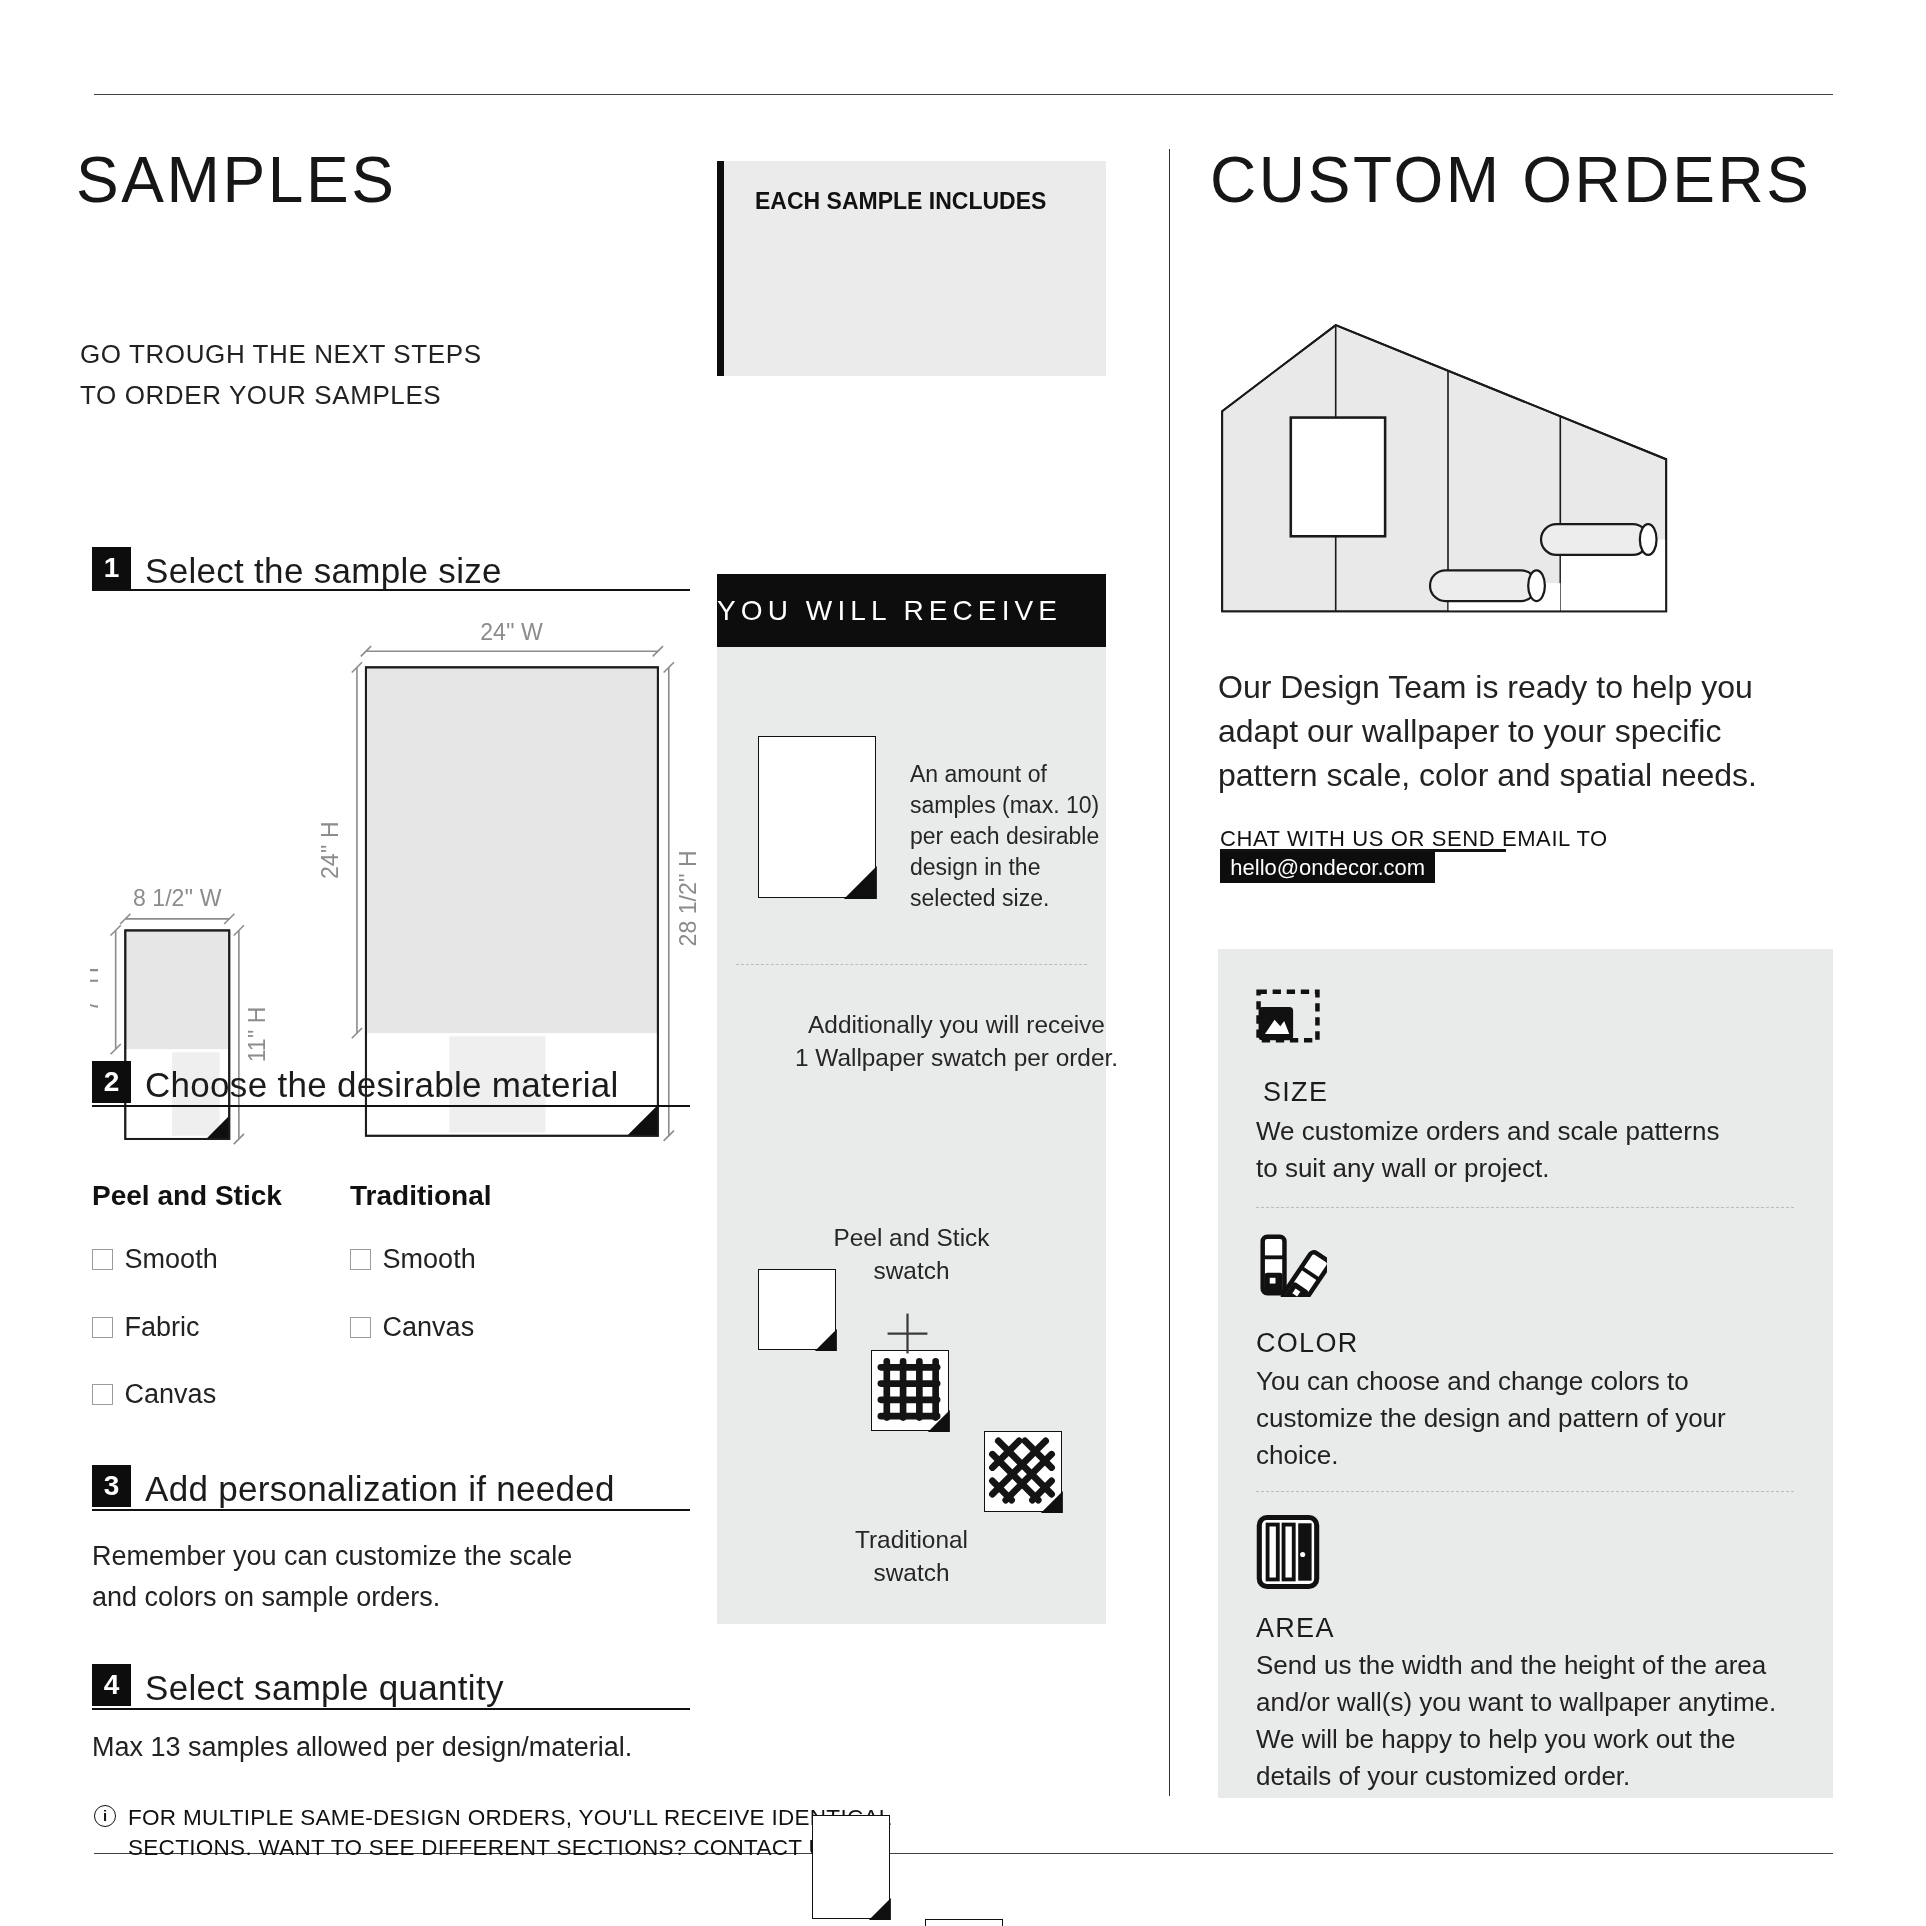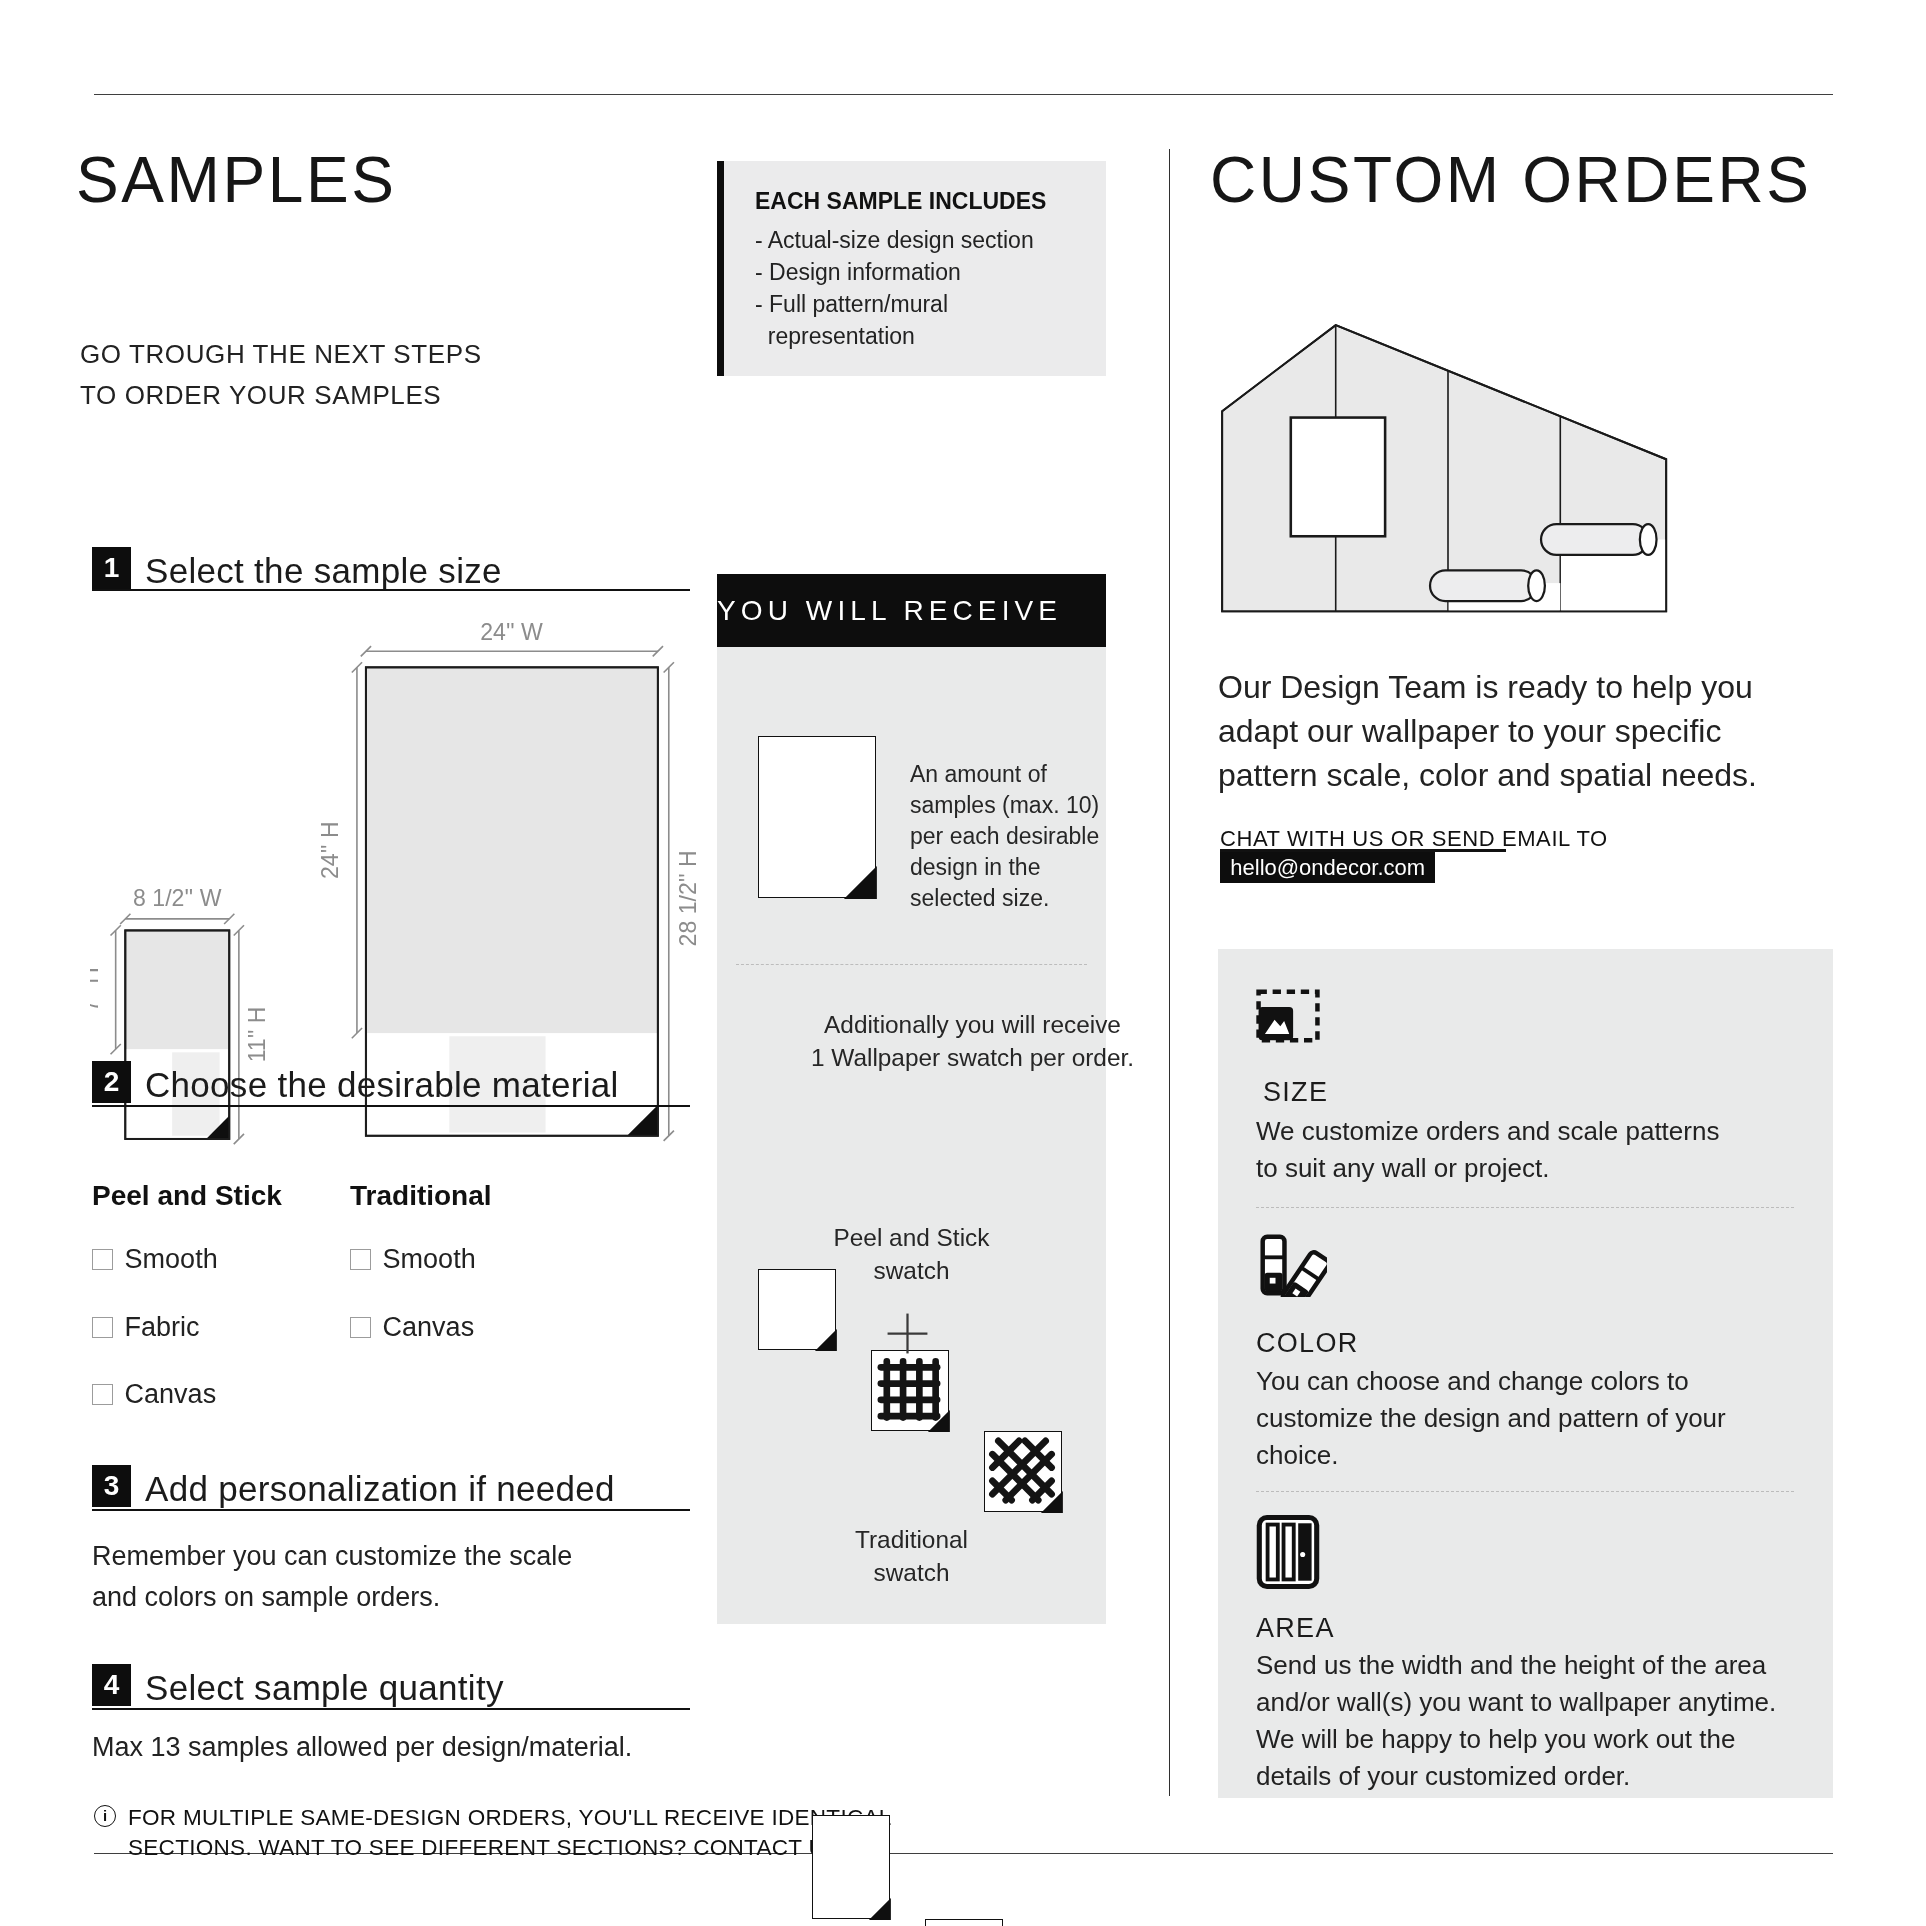--- a/index.html
+++ b/index.html
@@ -53,24 +53,20 @@
 <div class="abs rule" style="left:94px;top:94px;width:1739px;"></div>
 <div class="abs rule" style="left:94px;top:1853px;width:1739px;"></div>
 <div class="abs vdivider" style="left:1169px;top:149px;height:1647px;"></div>
 
 <div class="abs big-title" style="left:76px;top:143px;">SAMPLES</div>
 <div class="abs intro pre" style="left:80px;top:297px;margin-top:37px;">GO TROUGH THE NEXT STEPS
 TO ORDER YOUR SAMPLES</div>
 
 <div class="abs includes-box" style="left:717px;top:161px;width:389px;height:215px;">
   <div class="abs includes-title" style="left:31px;top:27px;">EACH SAMPLE INCLUDES</div>
-  <div class="abs includes-items pre" style="left:31px;top:63px;">- Actual-size design section
-- Design information
-- Full pattern/mural
-&nbsp;&nbsp;representation</div>
 </div>
 
 <div class="abs step-box" style="left:92px;top:547px;">1</div>
 <div class="abs step-title" style="left:145px;top:551px;">Select the sample size</div>
 <div class="abs step-underline" style="left:92px;top:589px;width:598px;"></div>
 
 <svg class="abs" style="left:90px;top:616px;" width="616" height="539" viewBox="0 0 960 840">
 
   <rect x="430" y="80" width="455" height="730" fill="#e6e6e6" stroke="#1c1c1c" stroke-width="3"></rect>
   <rect x="432" y="650" width="451" height="158" fill="#ffffff"></rect>
@@ -165,21 +161,21 @@
   <span class="fold" style="width:33px;height:33px;"></span>
 </div>
 <div class="abs mid-text pre" style="left:910px;top:759px;width:199px;">An amount of
 samples (max. 10)
 per each desirable
 design in the
 selected size.</div>
 
 <div class="abs dashed" style="left:736px;top:964px;width:351px;"></div>
 
-<div class="abs mid-center pre" style="left:740px;top:1008px;width:465px;">Additionally you will receive
+<div class="abs mid-center pre" style="left:724px;top:1008px;width:465px;">Additionally you will receive
 1 Wallpaper swatch per order.</div>
 
 <div class="abs paper" style="left:758px;top:1107px;width:78px;height:81px;">
   <span class="fold" style="width:22px;height:22px;"></span>
 </div>
 <div class="abs paper" style="left:871px;top:1107px;width:78px;height:81px;">
   <svg width="74" height="77" viewBox="0 0 100 100">
     <g stroke="#141414" stroke-width="9" stroke-linecap="round">
       <line x1="20" y1="12" x2="20" y2="88"></line>
         <line x1="42" y1="12" x2="42" y2="88"></line>

